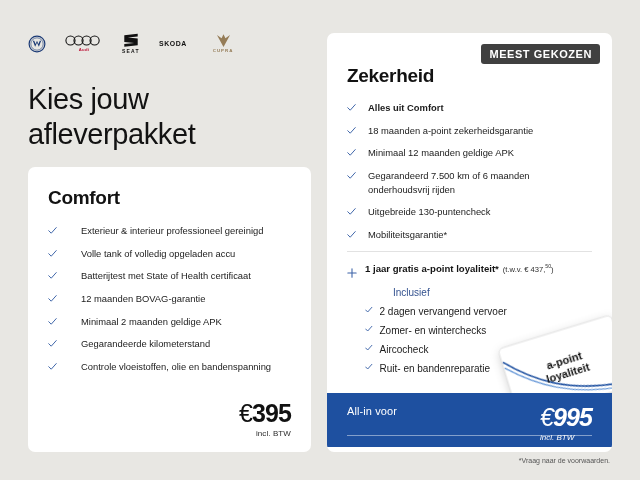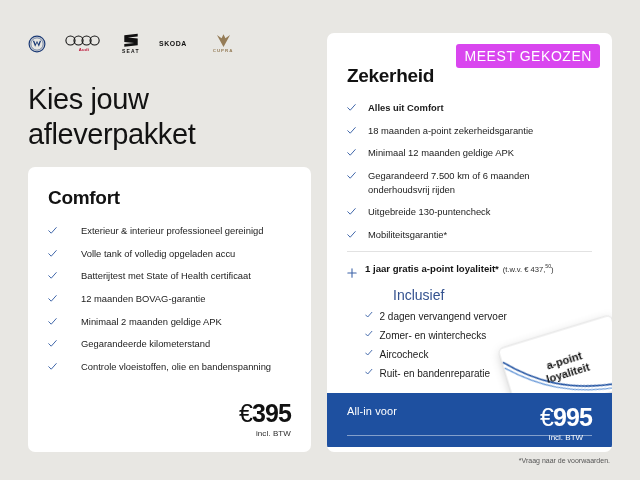--- a/index.html
+++ b/index.html
@@ -70,22 +70,22 @@
   
   .card-zeker {
     position: absolute; left: 327px; top: 33px;
     width: 285px; height: 419px;
     background: #ffffff; border-radius: 7px;
     padding: 22px 20px 0 20px;
     overflow: hidden;
   }
   .badge {
     position: absolute; right: 12px; top: 11px;
-    background: #d946ef; color: #ffffff;
-    font-size: 14px; font-weight: 400; letter-spacing: .55px;
+    background: #404040; color: #ffffff;
+    font-size: 11px; font-weight: 700; letter-spacing: .55px;
     padding: 4px 8px 4px 9px; border-radius: 3px;
   }
   .z-title {
     font-size: 19px; font-weight: 700; letter-spacing: -.3px; color: #121212;
     margin-top: 10px;
   }
   .z-list { list-style: none; margin-top: 14px; }
   .z-list li {
     display: flex; align-items: flex-start; gap: 12px;
     font-size: 9.4px; line-height: 1.45; color: #1b1b1b;
@@ -102,21 +102,21 @@
   .loyal-title {
     font-size: 9.6px; font-weight: 700; color: #141414; line-height: 1.35;
   }
   .loyal-val {
     font-size: 7.6px; font-weight: 400; color: #2e2e2e; margin-left: 4px;
     white-space: nowrap;
   }
   .loyal-val sup { font-size: 5.2px; vertical-align: super; }
 
   .incl-label {
-    margin: 11px 0 6px 18px; font-size: 14px; color: #34528f; font-weight: 400; padding-left: 28px;
+    margin: 11px 0 6px 18px; font-size: 10px; color: #34528f; font-weight: 400; padding-left: 28px;
   }
   .sub-list { list-style: none; margin-left: 18px; }
   .sub-list li {
     display: flex; align-items: flex-start; gap: 7px;
     font-size: 10px; line-height: 1.5; color: #1b1b1b; margin-bottom: 4px;
   }
   .check-sm { flex: 0 0 auto; width: 7.5px; height: 7.5px; margin-top: 2px; color: #3c63a8; }
   .check-sm svg { display: block; }
 
   
@@ -133,21 +133,21 @@
     position: absolute; left: 0; right: 0; bottom: 5px; height: 54px;
     background: #1e50a0; color: #ffffff;
     padding: 0 20px;
   }
   .allin-inner {
     position: relative; height: 100%;
     display: flex; align-items: flex-start; justify-content: space-between;
     padding-top: 12px;
   }
   .allin-label { font-size: 11px; letter-spacing: .1px; }
-  .allin-right { text-align: center; }
+  .allin-right { text-align: left; font-style: italic; }
   .allin-amount {
     font-size: 25px; font-weight: 700; letter-spacing: -.9px; line-height: 1;
   }
   .allin-amount .eur { font-weight: 500; }
   .allin-sub { font-size: 8px; margin-top: 3px; }
   .allin-rule {
     position: absolute; left: 0; right: 0; bottom: 11px;
     height: 1px; background: rgba(255,255,255,.45);
   }
 

